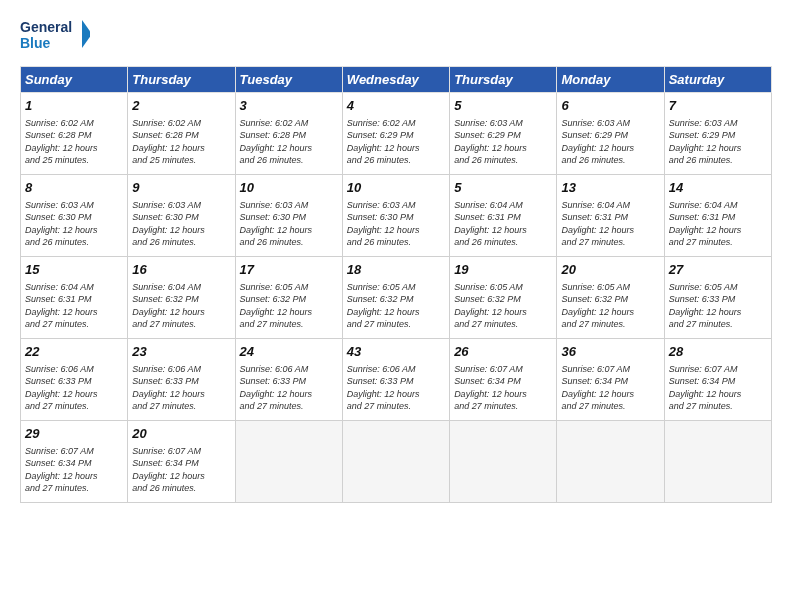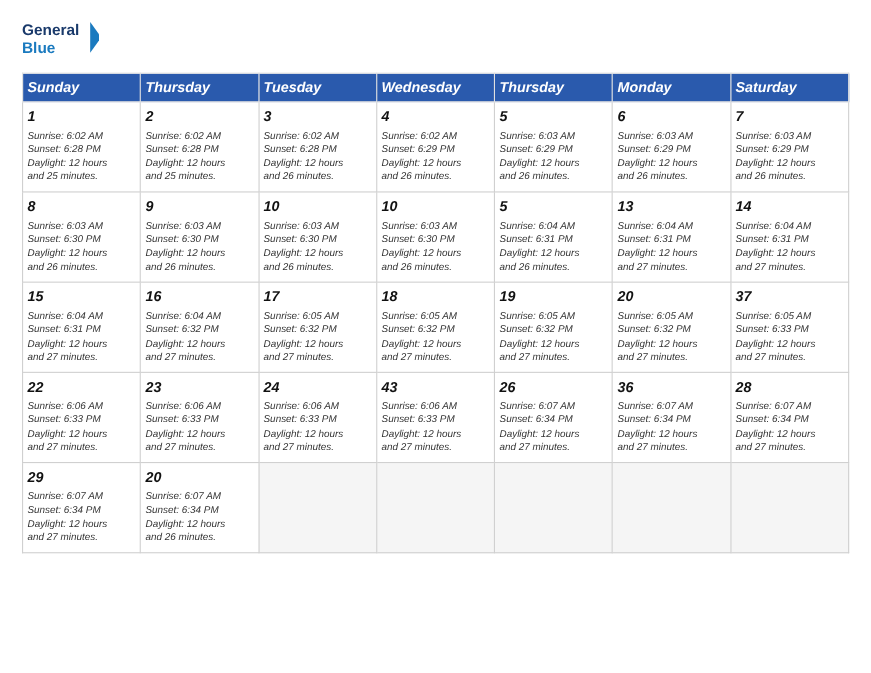--- a/index.html
+++ b/index.html
@@ -192,21 +192,21 @@
           </td>
           <td>
             <span class="day-num">19</span>
             <div class="cell-text">Sunrise: 6:05 AM<br>Sunset: 6:32 PM<br>Daylight: 12 hours<br>and 27 minutes.</div>
           </td>
           <td>
             <span class="day-num">20</span>
             <div class="cell-text">Sunrise: 6:05 AM<br>Sunset: 6:32 PM<br>Daylight: 12 hours<br>and 27 minutes.</div>
           </td>
           <td>
-            <span class="day-num">37</span>
+            <span class="day-num">27</span>
             <div class="cell-text">Sunrise: 6:05 AM<br>Sunset: 6:33 PM<br>Daylight: 12 hours<br>and 27 minutes.</div>
           </td>
         </tr>
         <tr>
           <td>
             <span class="day-num">22</span>
             <div class="cell-text">Sunrise: 6:06 AM<br>Sunset: 6:33 PM<br>Daylight: 12 hours<br>and 27 minutes.</div>
           </td>
           <td>
             <span class="day-num">23</span>

